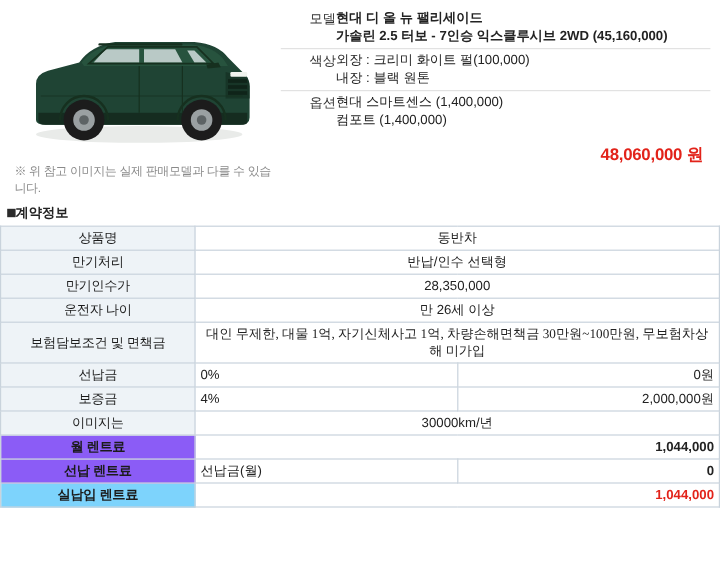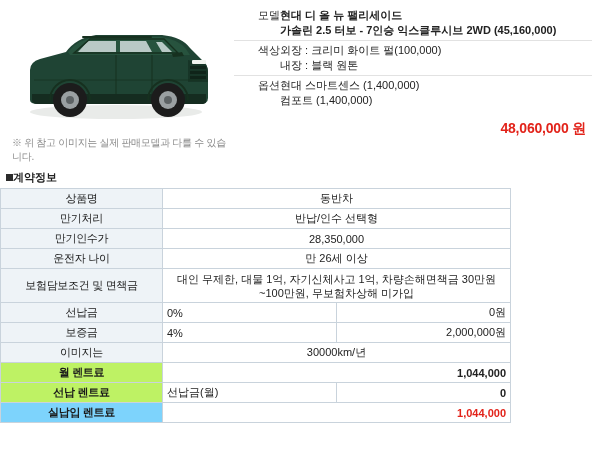--- a/index.html
+++ b/index.html
@@ -103,21 +103,21 @@
   .sq {
     display: inline-block;
     width: 7px;
     height: 7px;
     background: #2b2b2b;
   }
 
   
   table.contract {
     border-collapse: collapse;
-    width: 511px;
+    width: 600px;
     table-layout: fixed;
   }
   table.contract td {
     border: 1px solid #c9d3dc;
     height: 20px;
     font-size: 11px;
     padding: 2px 4px;
     box-sizing: border-box;
   }
   td.hd {
@@ -138,24 +138,25 @@
   td.val-right {
     text-align: right;
     padding-right: 6px;
   }
   .two-col-left {
     width: 120px;
   }
   .wrap-val {
     line-height: 14px;
     text-align: center;
+    font-family: Liberation Serif, serif;
   }
   tr.em td.hd {
     font-weight: bold;
-    background: #bef264;
+    background: #8b5cf6;
   }
   tr.em td.val, tr.em td.val-right { font-weight: bold; }
   tr.final td.hd {
     background: #7dd3fc;
     font-weight: bold;
   }
   tr.final td.val-right {
     color: #e2231a;
     font-weight: bold;
   }

